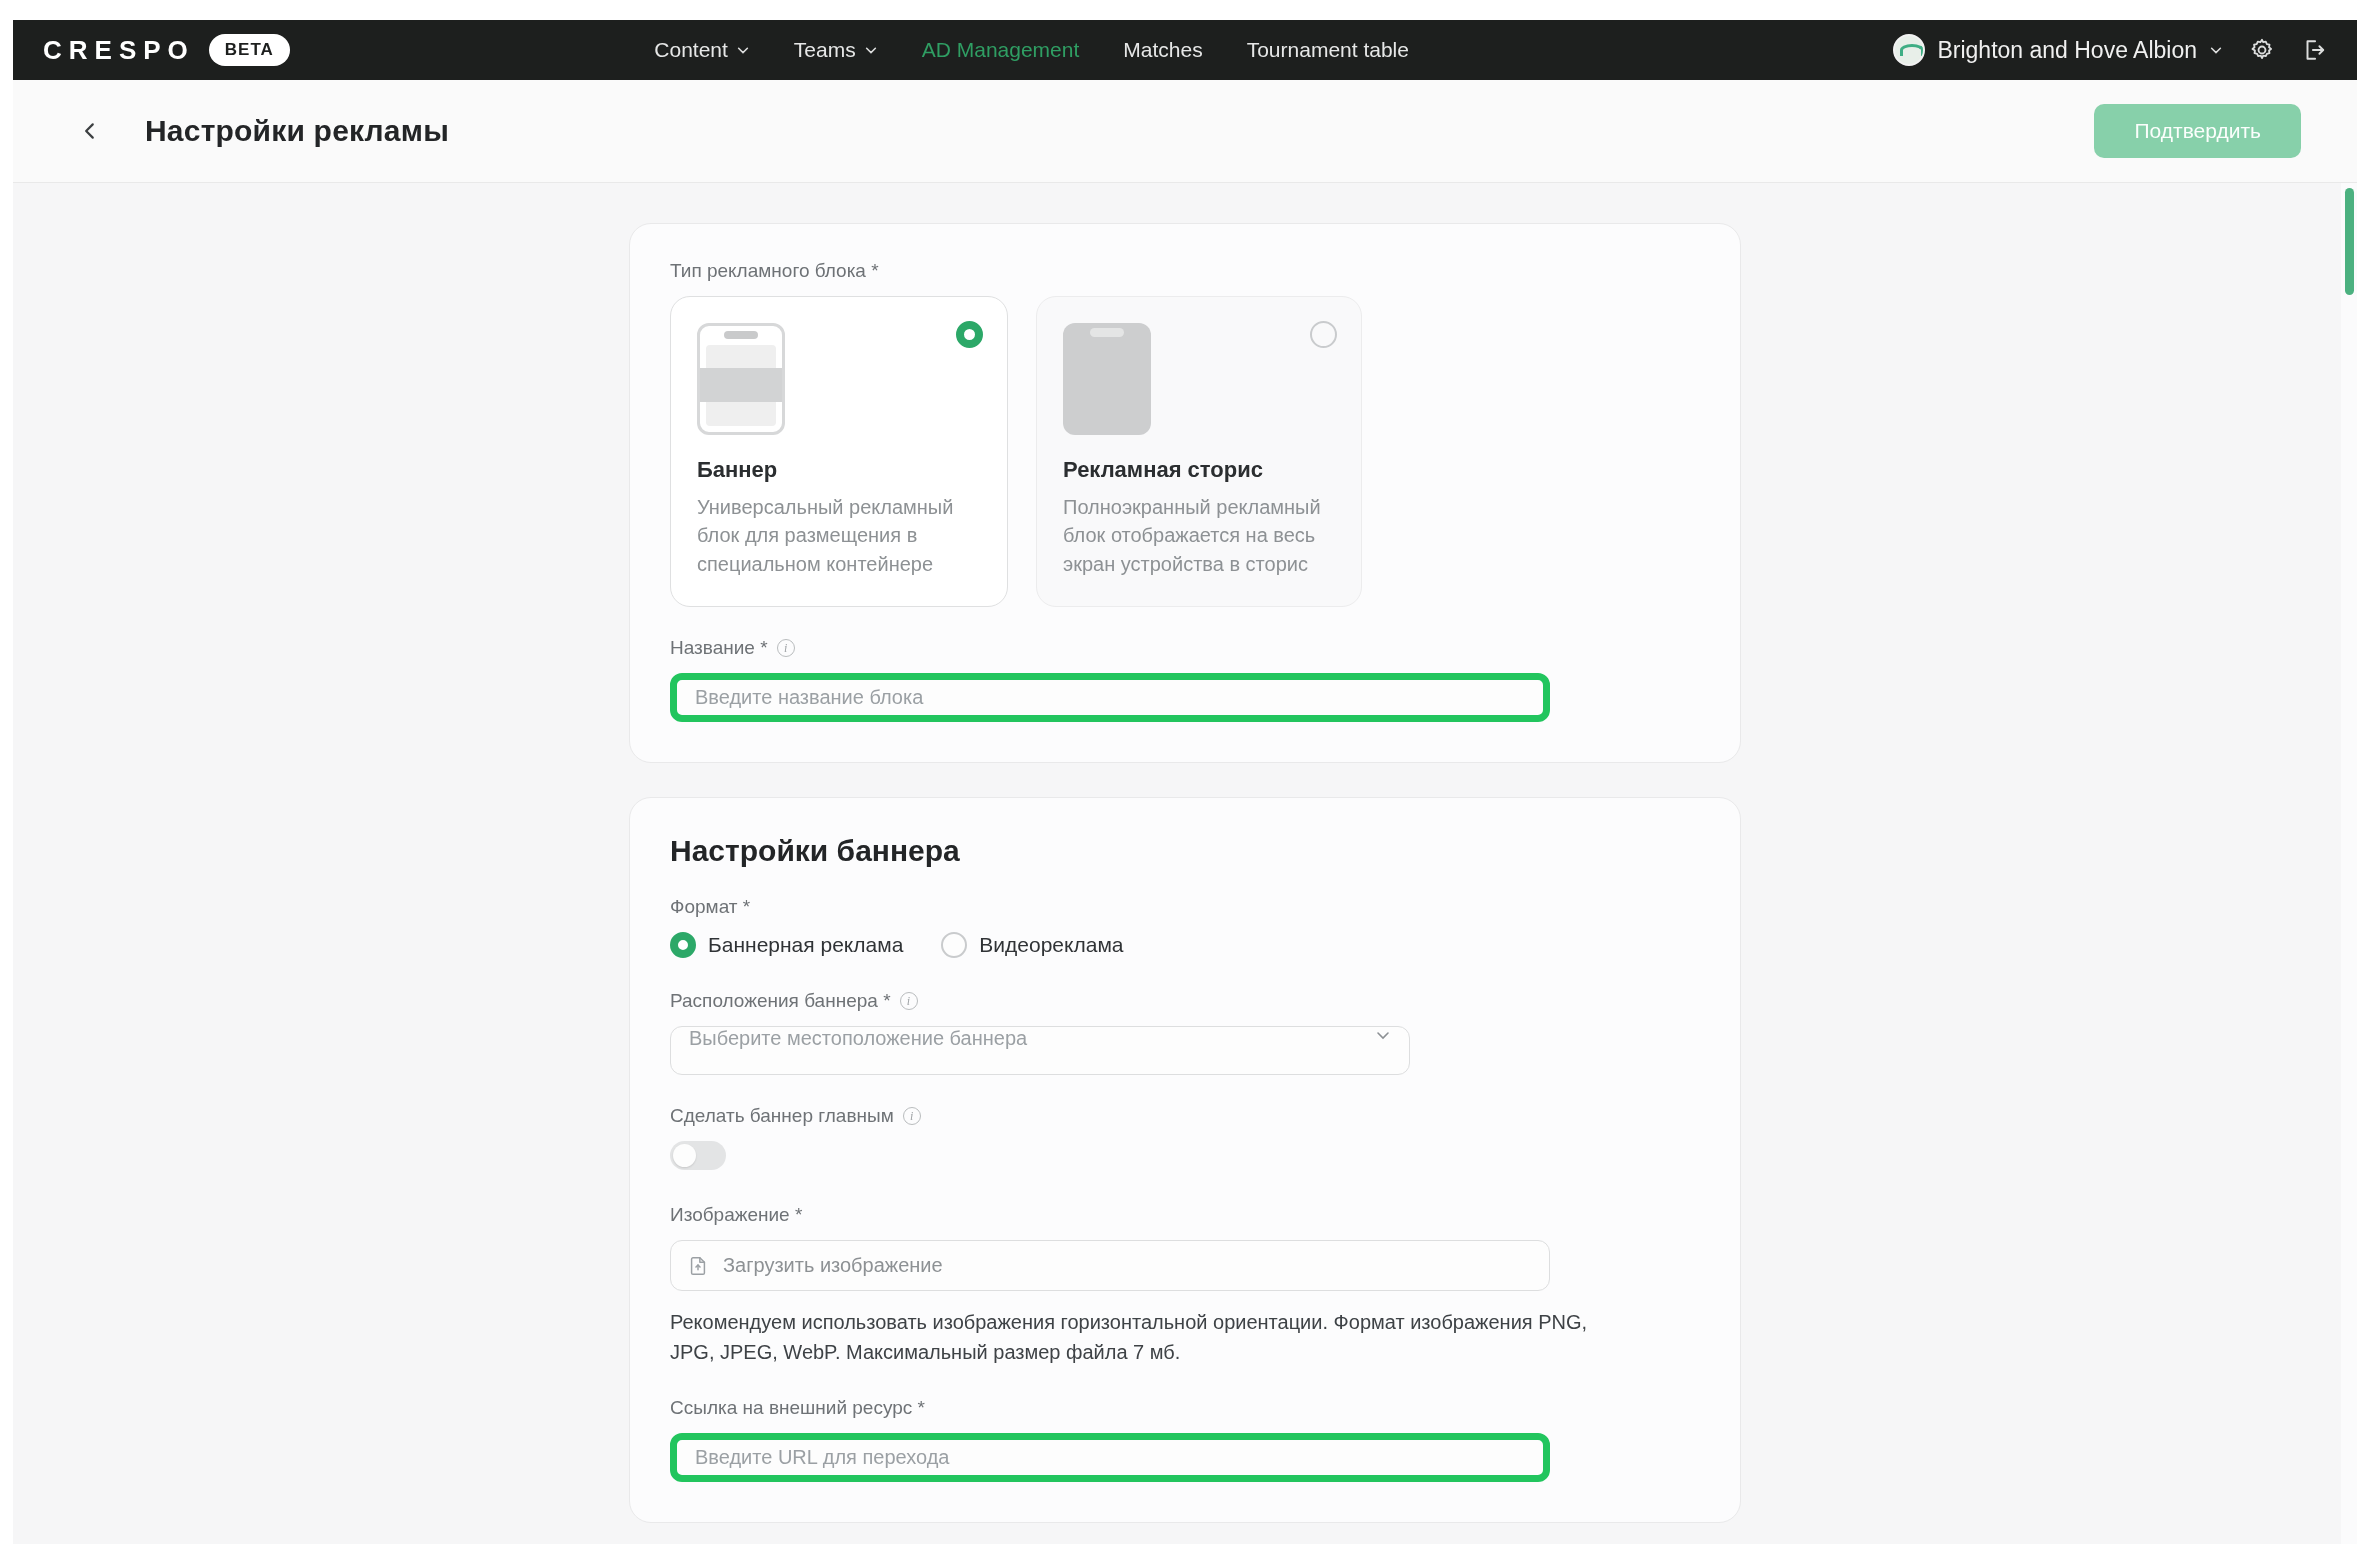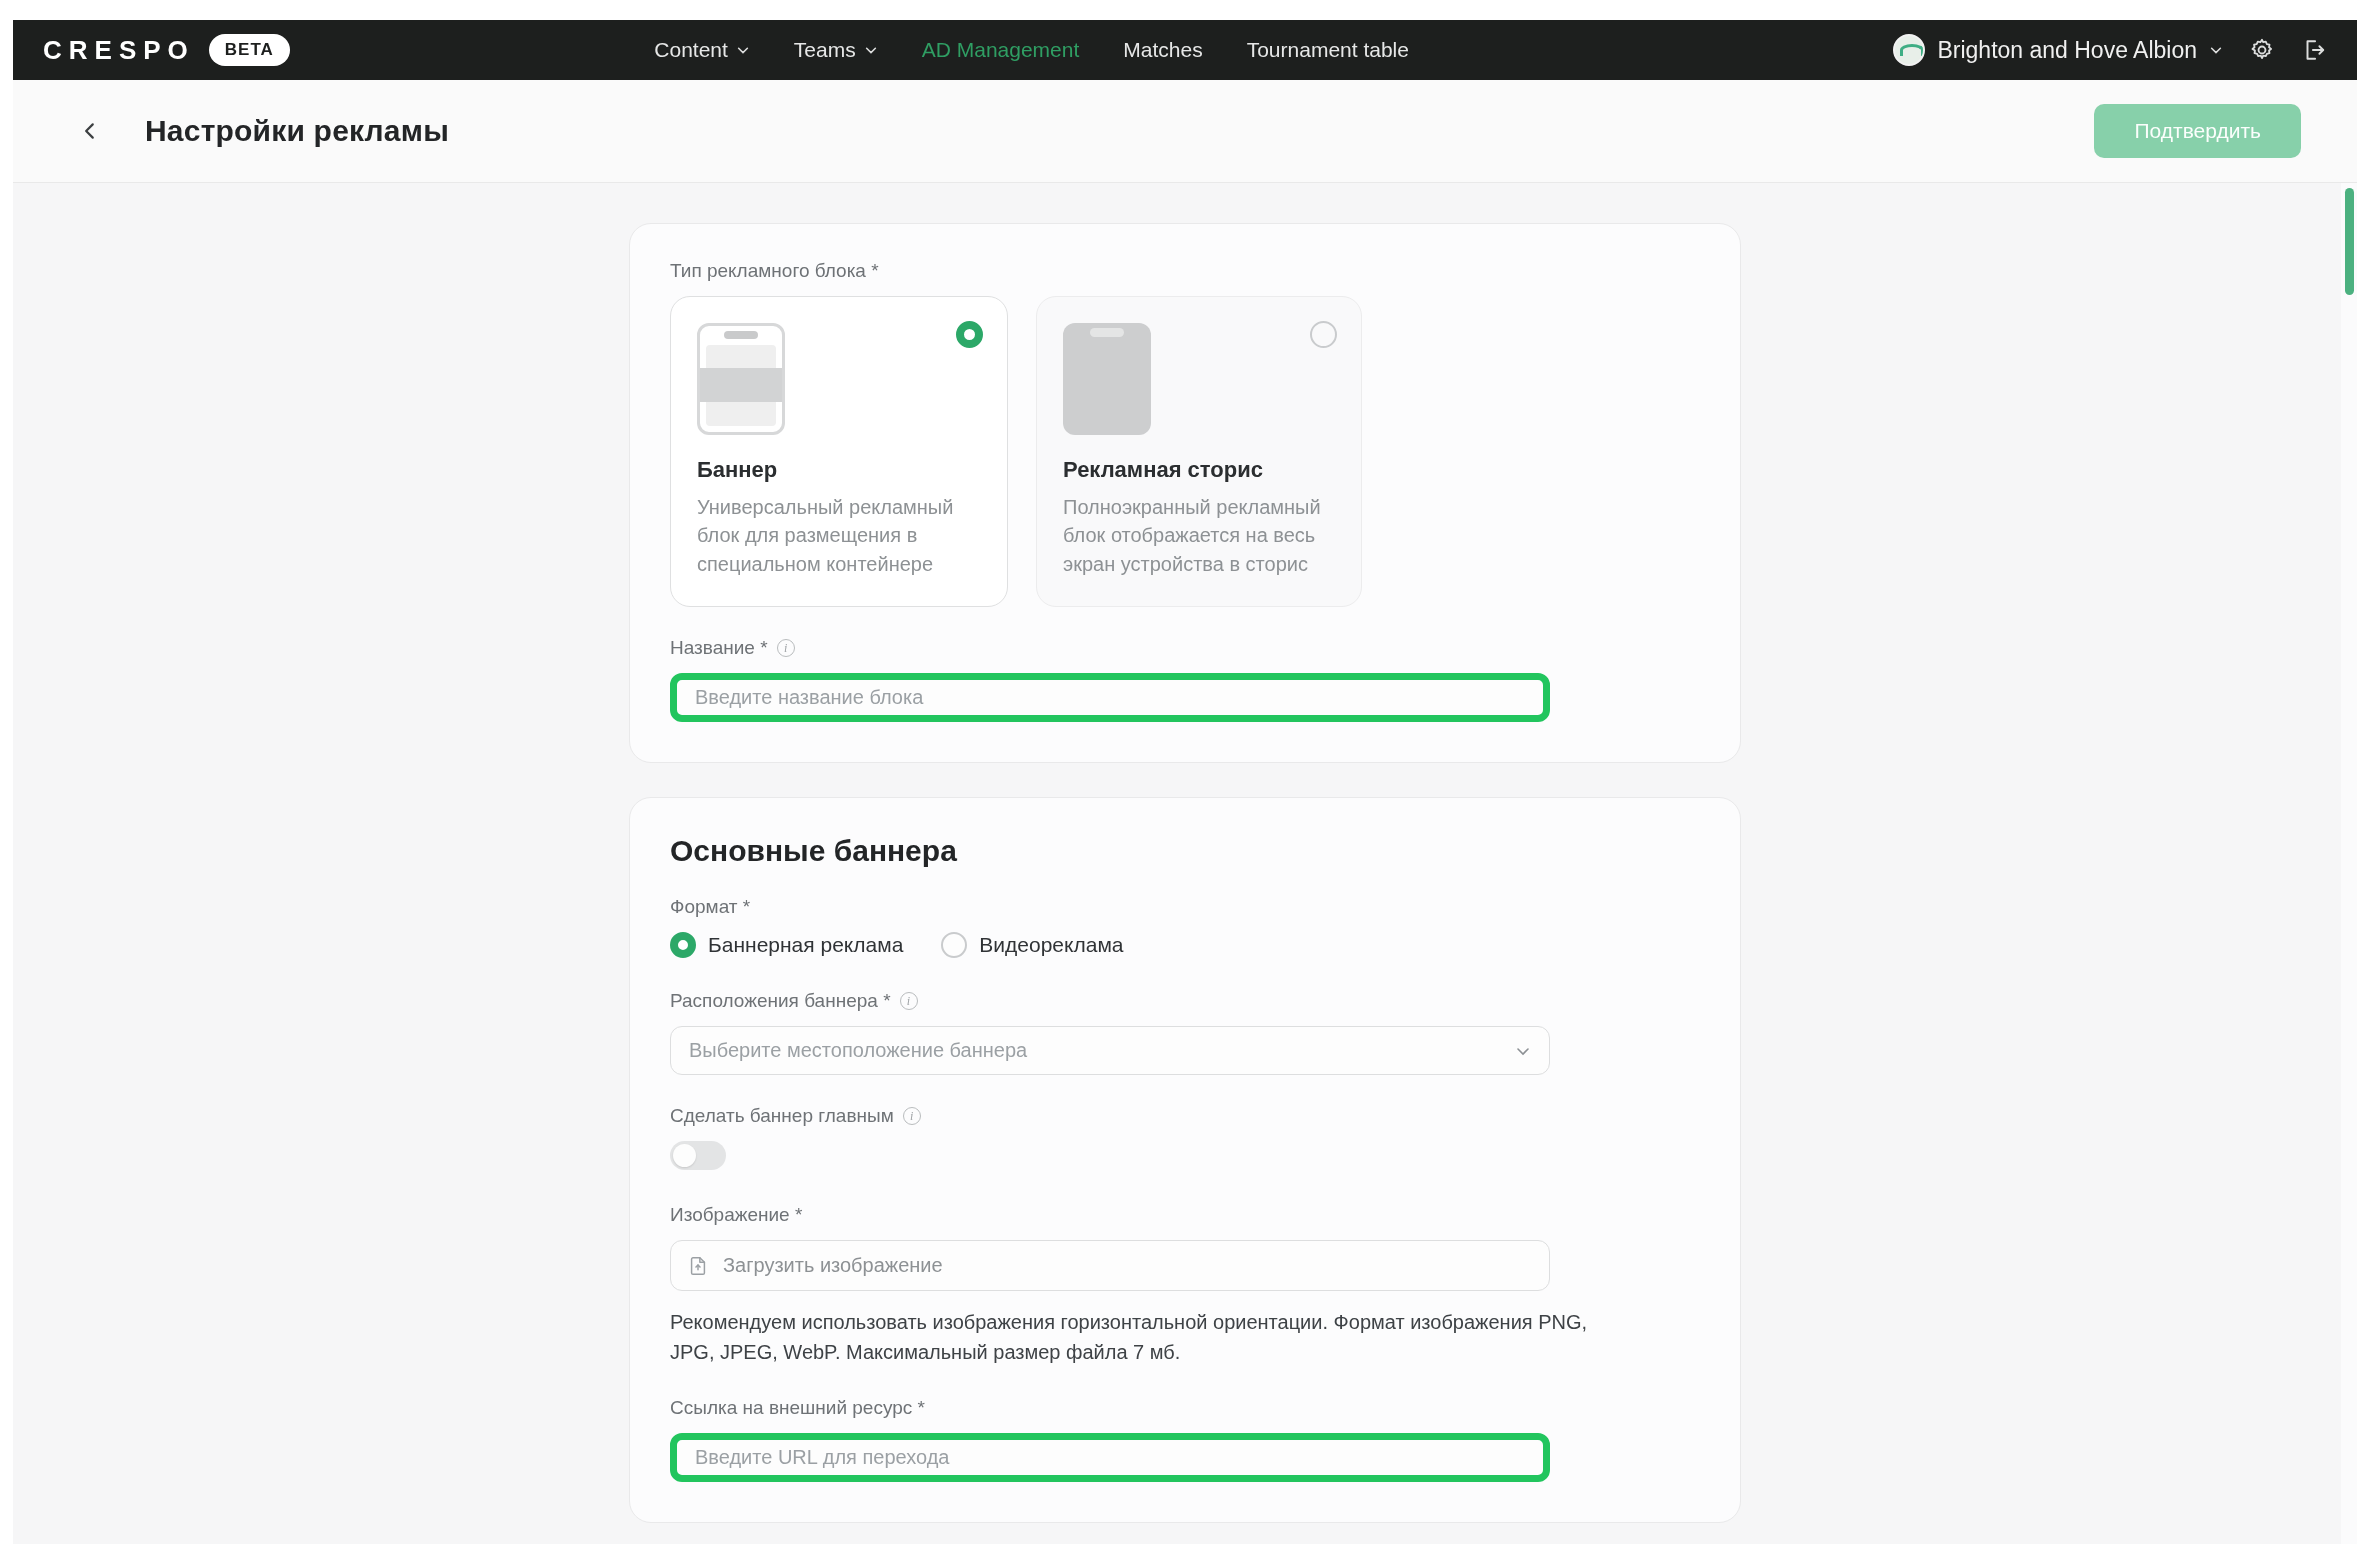--- a/index.html
+++ b/index.html
@@ -51,21 +51,21 @@
   .phone-a { width:88px; height:112px; border:3px solid #d7d8d9; border-radius:12px; background:#ffffff; position:relative; overflow:hidden; }
   .phone-a .notch { position:absolute; top:5px; left:50%; transform:translateX(-50%); width:34px; height:8px; border-radius:5px; background:#c9cacb; }
   .phone-a .screen { position:absolute; top:19px; left:6px; right:6px; bottom:6px; background:#efefef; border-radius:4px; }
   .phone-a .band { position:absolute; top:40%; left:0; right:0; height:34px; background:#d2d3d4; }
   .phone-b { width:88px; height:112px; border-radius:12px; background:#cdcecf; position:relative; }
   .phone-b .notch { position:absolute; top:5px; left:50%; transform:translateX(-50%); width:34px; height:9px; border-radius:5px; background:#e4e5e5; }
 
   
   .text-input { width:880px; height:49px; background:#fdfdfd; border:7px solid #22c55e; border-radius:12px; font-size:20px; color:#3c4043; padding:0 18px; font-family:inherit; outline:none; }
   .text-input::placeholder { color:#9ba0a4; }
-  .select-box { width:880px; height:49px; background:#fdfdfd; border:1px solid #dddedf; border-radius:12px; display:flex; align-items:center; padding:0 18px; cursor:pointer; }
+  .select-box { width:740px; height:49px; background:#fdfdfd; border:1px solid #dddedf; border-radius:12px; display:flex; padding:0 18px; cursor:pointer; }
   .select-placeholder { font-size:20px; color:#9ba0a4; flex:1; }
   .select-chevron { color:#8c9094; display:flex; }
 
   
   .radio-row { display:flex; align-items:center; gap:38px; margin-bottom:32px; }
   .radio-opt { display:flex; align-items:center; gap:12px; cursor:pointer; }
   .radio-circle { width:26px; height:26px; border-radius:50%; }
   .radio-circle.on { border:8px solid #2ca868; background:#ffffff; }
   .radio-circle.off { border:2px solid #c9cbcd; background:#fdfdfd; }
   .radio-label { font-size:21px; color:#303336; }
@@ -192,21 +192,21 @@
         </div>
 
         <div class="field-label">
           <span>Название *</span>
           <span class="info-icon"></span>
         </div>
         <input class="text-input" type="text" placeholder="Введите название блока" style="">
       </div>
 
       <div class="card">
-        <h2>Основные баннера</h2>
+        <h2>Настройки баннера</h2>
 
         <div class="field-label">
           <span>Формат *</span>
         </div>
         <div class="radio-row">
           <div class="radio-opt">
             <span class="radio-circle on"></span>
             <span class="radio-label">Баннерная реклама</span>
           </div>
           <div class="radio-opt">

